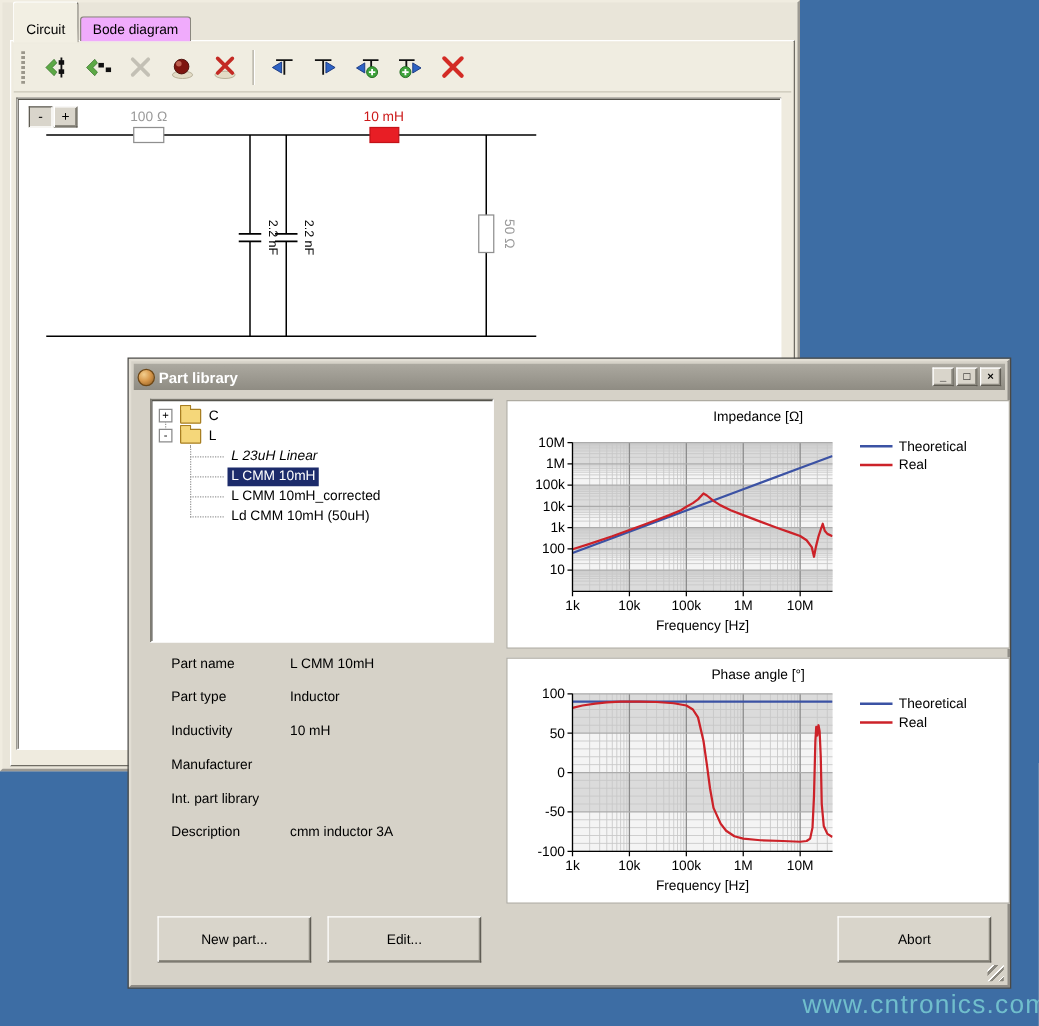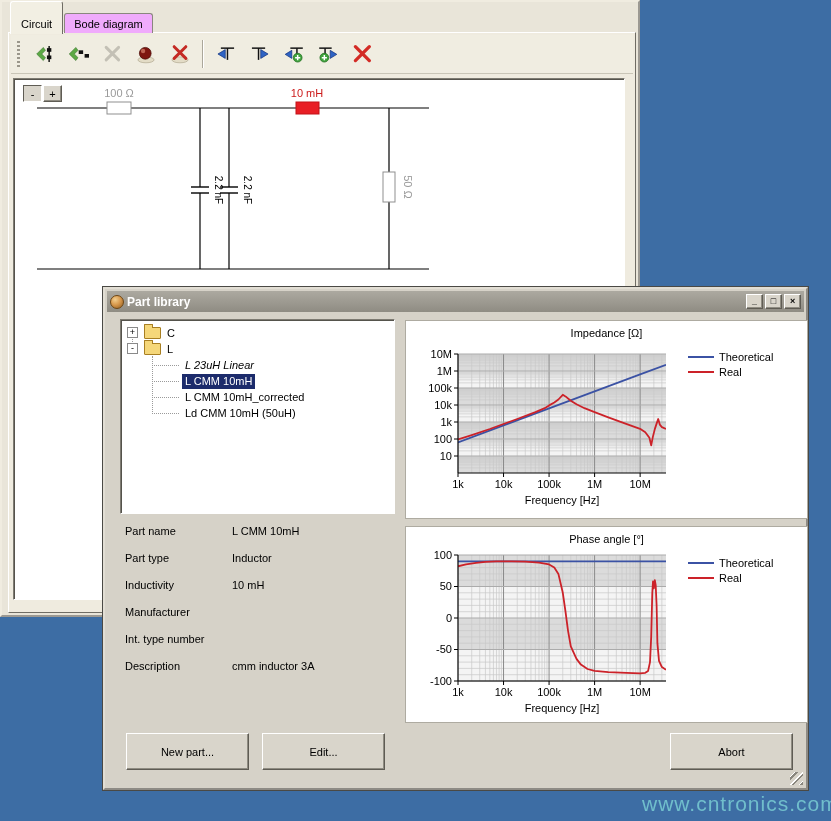--- a/index.html
+++ b/index.html
@@ -48,21 +48,21 @@
               text-align:center;box-sizing:border-box;margin-right:6px;}
   .folder{width:17px;height:12px;background:#F5D77A;border:1px solid #A87F22;border-radius:1px;position:relative;margin-right:6px;box-sizing:border-box;}
   .folder::before{content:"";position:absolute;left:-1px;top:-4px;width:7px;height:3px;background:#F5D77A;
                   border:1px solid #A87F22;border-bottom:none;border-radius:1px 1px 0 0;}
   .tree-item{position:absolute;left:61px;height:15px;line-height:15px;padding:0 3px;white-space:nowrap;}
   .tree-item.selected{background:#1C2B6B;color:#FFFFFF;}
   .tree-dots-v{position:absolute;border-left:1px dotted #9A9A9A;width:0;}
   .tree-dots-h{position:absolute;border-top:1px dotted #9A9A9A;height:0;}
 
   .detail-row{position:absolute;left:20px;height:14px;}
-  .detail-label{position:absolute;left:0;white-space:nowrap;}
+  .detail-label{position:absolute;left:12px;white-space:nowrap;}
   .detail-value{position:absolute;left:107px;white-space:nowrap;}
 
   .chart-panel{position:absolute;left:300px;width:403px;background:#FFFFFF;border:1px solid #AEABA1;box-sizing:border-box;}
   #impedance-panel{top:31px;height:199px;}
   #phase-panel{top:237px;height:197px;}
 
   .dlg-btn{position:absolute;top:444px;width:123px;height:37px;font-size:11px;}
   .dlg-btn.default{border:2px solid #1A1A18;box-shadow:inset 1px 1px 0 #FFFFFF, inset -2px -2px 0 #8F8C82;}
   #resize-grip{position:absolute;right:3px;bottom:3px;width:13px;height:13px;
                background:repeating-linear-gradient(135deg,transparent 0 3px,#FFFFFF 3px 4px,#8A877E 4px 6px);}
@@ -258,21 +258,21 @@
   </div>
   <div class="detail-row" style="top:290px;">
     <span class="detail-label">Inductivity</span>
     <span class="detail-value">10 mH</span>
   </div>
   <div class="detail-row" style="top:317px;">
     <span class="detail-label">Manufacturer</span>
     <span class="detail-value"></span>
   </div>
   <div class="detail-row" style="top:344px;">
-    <span class="detail-label">Int. type number</span>
+    <span class="detail-label">Int. part library</span>
     <span class="detail-value"></span>
   </div>
   <div class="detail-row" style="top:371px;">
     <span class="detail-label">Description</span>
     <span class="detail-value">cmm inductor 3A</span>
   </div>
 
   <div id="impedance-panel" class="chart-panel">
     <svg width="401" height="197">
         <rect x="52" y="33" width="208" height="119" fill="#F4F4F4"></rect>

